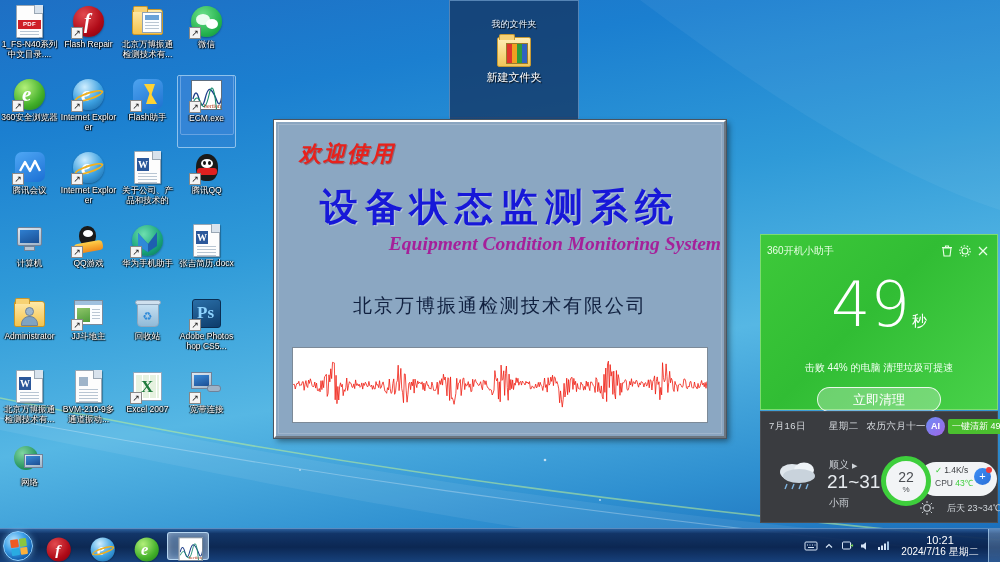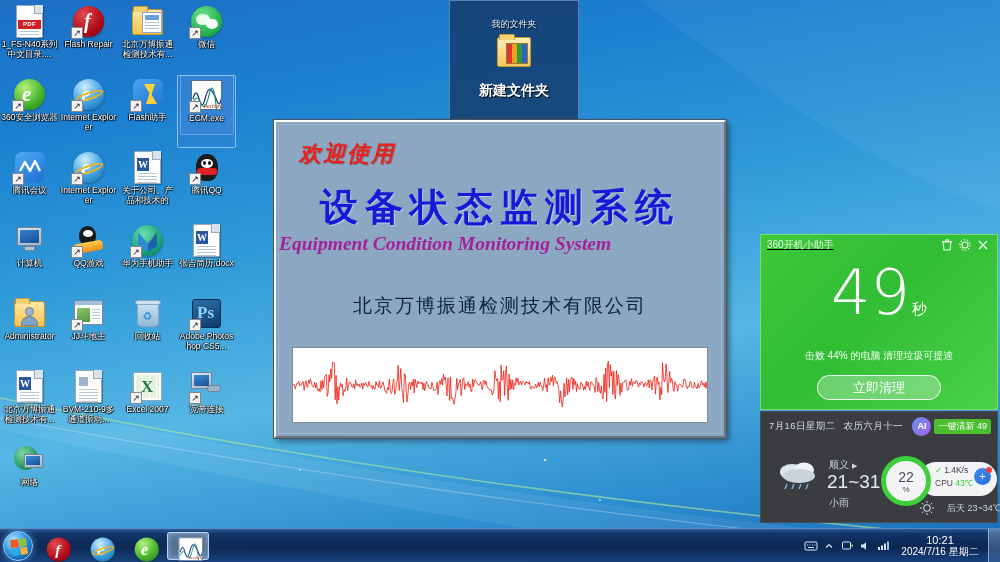--- a/index.html
+++ b/index.html
@@ -88,21 +88,21 @@
   #folder-panel .fp-colorfolder {
     width: 34px; height: 30px; position: relative;
     background: linear-gradient(180deg,#ffeeb8,#f0c65a); border: 1px solid #c79a33; border-radius: 2px;
   }
   #folder-panel .fp-colorfolder::before { content:""; position:absolute; left:1px; top:-4px; width:14px; height:5px;
     background:#f6d277; border:1px solid #c79a33; border-bottom:none; border-radius:2px 2px 0 0; }
   #folder-panel .fp-colorfolder .sw { position:absolute; left:8px; top:5px; width:22px; height:21px;
     background:
       linear-gradient(90deg,#e0352c 0 25%,#f0a020 25% 50%,#2f9c3c 50% 75%,#2f63c0 75% 100%);
     border:1px solid #9a7a2a; }
-  #folder-panel .fp-label { font-size: 14px; color: #fff; margin-top: 15px; text-shadow: 1px 1px 1px #000; font-weight: bold; }
+  #folder-panel .fp-label { font-size: 11px; color: #fff; margin-top: 3px; text-shadow: 1px 1px 1px #000; }
   #folder-panel .fp-strip { position:absolute; left:0; right:0; bottom:-10px; height:10px; background: rgba(20,48,92,.72); }
 
   
   #splash {
     position: absolute; left: 274px; top: 120px; width: 452px; height: 318px;
     background: #8aa5c0;
     border-top: 2px solid #ffffff; border-left: 2px solid #ffffff;
     border-right: 2px solid #6c7680; border-bottom: 2px solid #6c7680;
     box-shadow: 3px 3px 6px rgba(0,0,0,.45);
     outline: 1px solid #4b5560;
@@ -115,21 +115,21 @@
     font-size: 22px; color: #e8211b; letter-spacing: 2px;
     text-shadow: 1px 1px 0 rgba(120,0,0,.35);
   }
   #splash .main-cn {
     position: absolute; left: 0; right: 0; top: 57px; text-align: center;
     font-family: "Liberation Serif", serif; font-weight: bold;
     font-size: 38px; color: #1718d8; letter-spacing: 7px;
     text-shadow: 1px 1px 1px rgba(255,255,255,.45);
   }
   #splash .main-en {
-    position: absolute; left: 0; right: 0; top: 108px; text-align: left;
+    position: absolute; left: 0; right: 0; top: 108px; text-align: right;
     font-family: "Liberation Serif", serif; font-style: italic; font-weight: bold;
     font-size: 19.5px; color: #a5209a;
   }
   #splash .co-cn {
     position: absolute; left: 0; right: 0; top: 168px; text-align: center;
     font-family: "Liberation Serif", serif; font-size: 19px; color: #10203f; letter-spacing: 2px;
   }
   #splash .co-en {
     position: absolute; left: 0; right: 0; top: 193px; text-align: center;
     font-family: "Liberation Sans", sans-serif; font-size: 16.5px; color: #16317a; letter-spacing: .3px;
@@ -139,21 +139,21 @@
     background: #ffffff; border: 1px solid #7c8a98;
   }
   #splash .wave-box svg { display: block; width: 100%; height: 100%; }
 
   
   #w360 {
     position: absolute; left: 760px; top: 234px; width: 238px; height: 176px;
     background: linear-gradient(135deg,#3ec93a 0%,#31bd34 45%,#49d24a 100%);
     border: 1px solid #7ddc70;
   }
-  #w360 .hdr { height: 20px; display: flex; align-items: center; padding: 4px 6px; text-decoration: underline; }
+  #w360 .hdr { height: 20px; display: flex; align-items: center; padding: 16px 6px; }
   #w360 .hdr .t { font-size: 10px; color: #eaffe6; flex: 1; }
   #w360 .hdr .ic { width: 15px; height: 15px; margin-left: 3px; position: relative; cursor: pointer; }
   #w360 .hdr .ic svg { display: block; }
   #w360 .big {
     text-align: center; margin-top: 8px;
     font-size: 62px; line-height: 60px; color: #ffffff; font-weight: 300;
     font-family: "DejaVu Sans", sans-serif;
   }
   #w360 .big sub { font-size: 15px; vertical-align: baseline; margin-left: 2px; }
   #w360 .sub { text-align: center; font-size: 10px; color: #f0fff0; margin-top: 10px; }
@@ -600,21 +600,21 @@
   <div class="big">
     <span>49</span><sub>秒</sub>
   </div>
   <div class="sub">击败 44% 的电脑 清理垃圾可提速</div>
   <div class="btn">立即清理</div>
 </div>
 
 <div id="wweather">
   <div class="row1">
     <span class="dt">7月16日</span>
-    <span class="dt" style="margin-left:0">星期二</span>
+    <span class="dt" style="margin-left:23px">星期二</span>
     <span class="dt" style="margin-left:8px">农历六月十一</span>
     <span class="spacer"></span>
     <span class="ai-badge">AI</span>
     <span class="clean-tag">一键清新 49</span>
   </div>
   <div class="body">
     <svg class="cloud" viewBox="0 0 48 34">
       <ellipse cx="17" cy="14" rx="12" ry="8" fill="#dfe6ec"></ellipse>
       <ellipse cx="29" cy="12" rx="10" ry="7.5" fill="#eef3f7"></ellipse>
       <ellipse cx="24" cy="18" rx="16" ry="7" fill="#c9d3dc"></ellipse>

